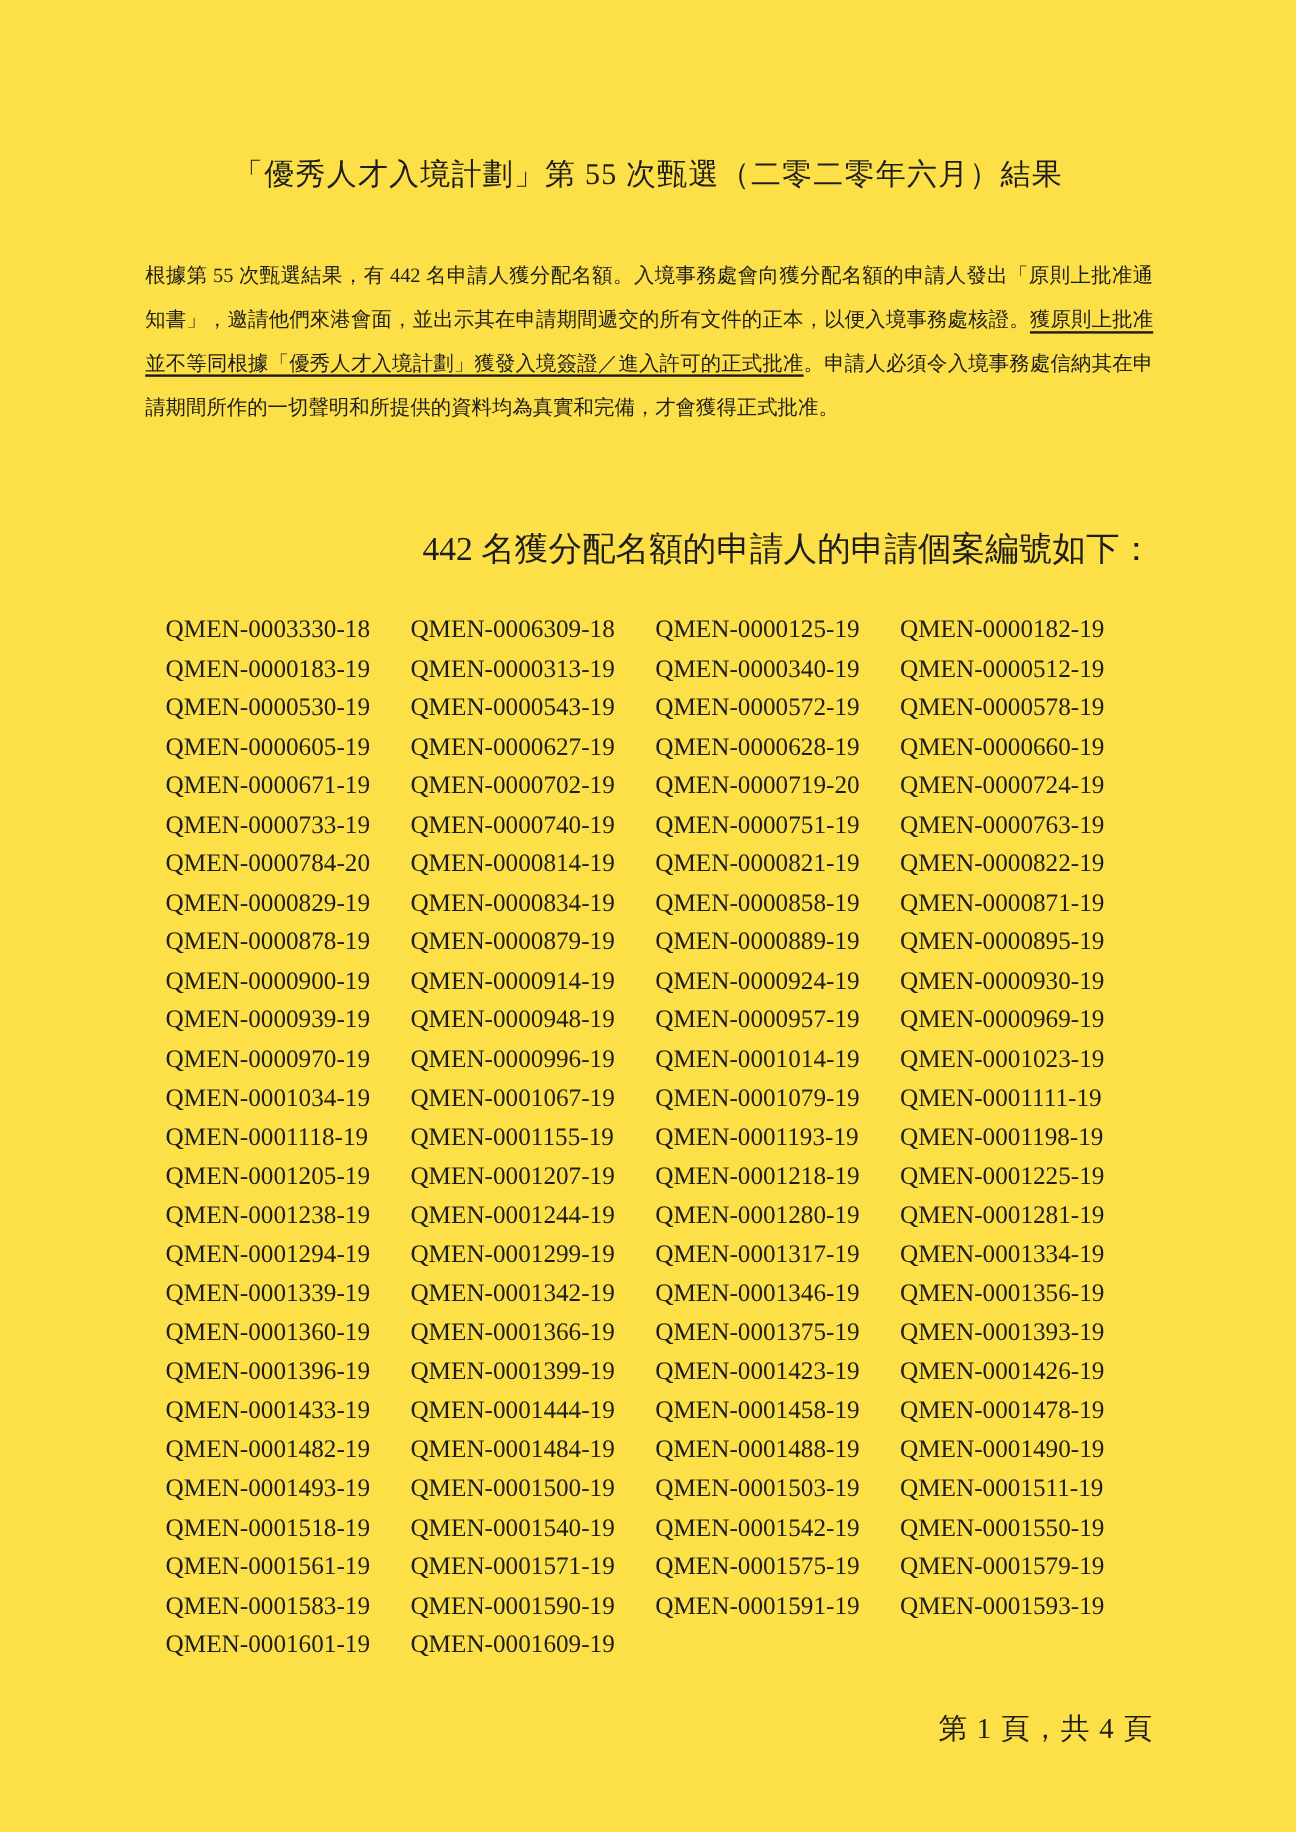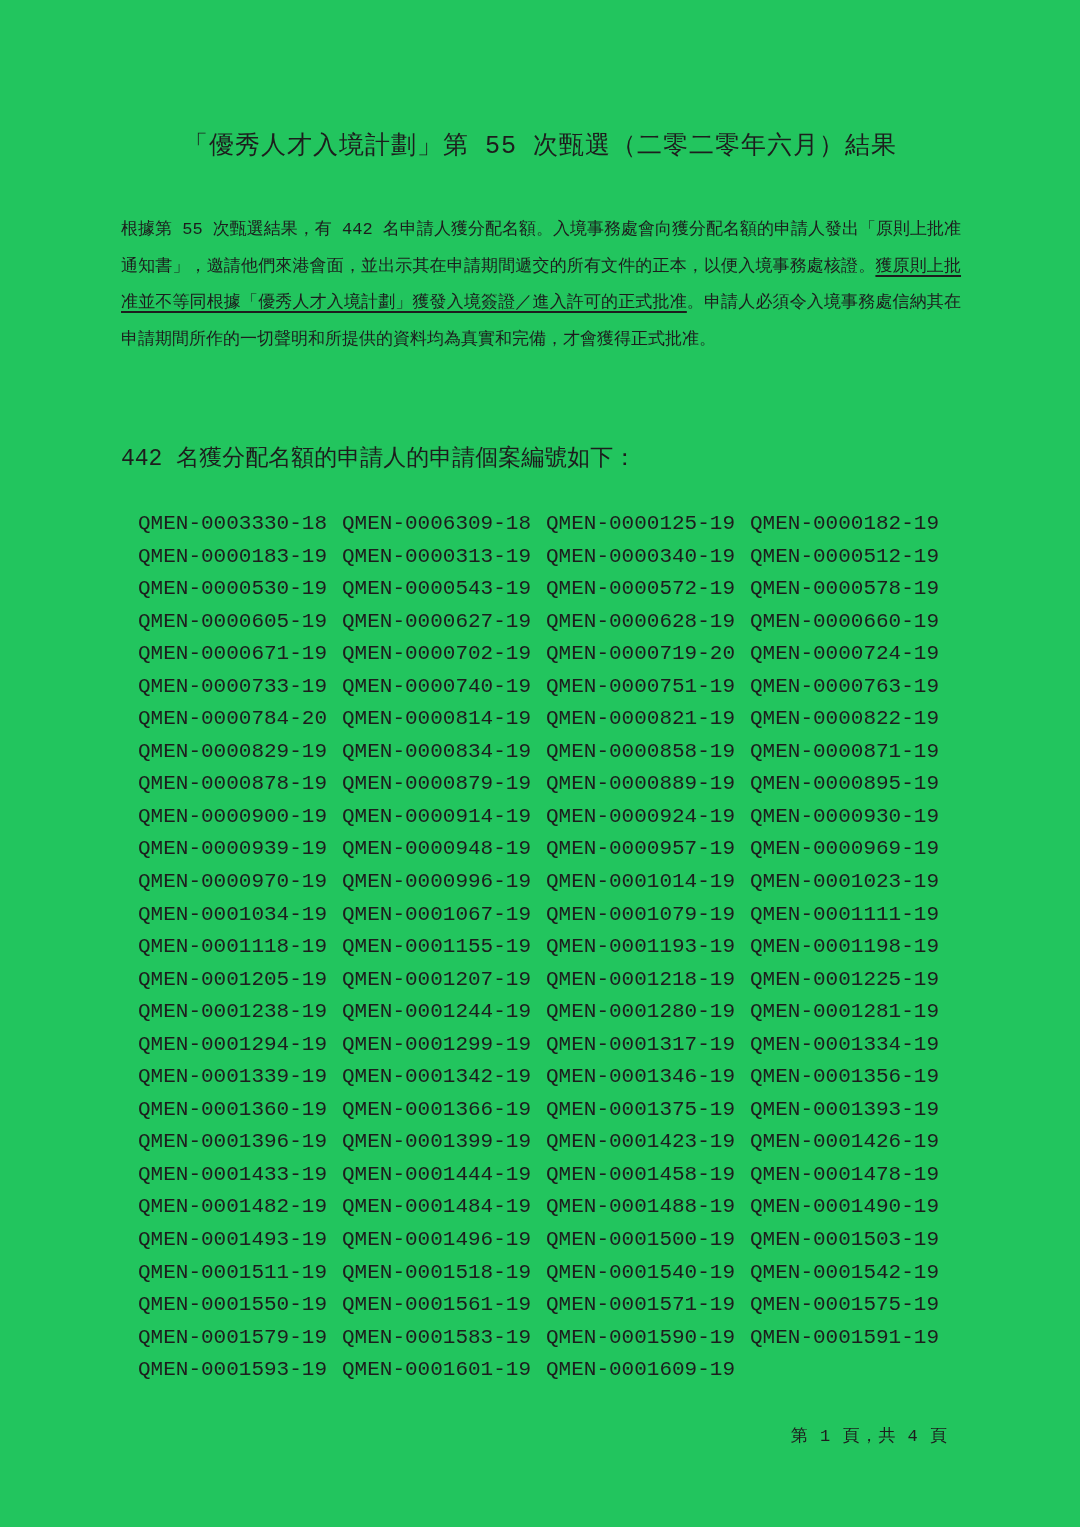--- a/index.html
+++ b/index.html
@@ -11,22 +11,21 @@
     width: 1080px;
     height: 1527px;
     position: relative;
     font-family: "Liberation Serif", serif;
     color: #1d1d1d;
     overflow: hidden;
   }
   .page {
     position: absolute;
     inset: 0;
-    background: #22c55e;
-    font-family: Liberation Mono, monospace;
+    background: #fde047;
   }
   .title {
     position: absolute;
     top: 128px;
     left: 0;
     width: 1080px;
     margin: 0;
     text-align: center;
     font-size: 25px;
     font-weight: normal;
@@ -47,42 +46,43 @@
     text-decoration: underline;
     text-decoration-thickness: 1.5px;
     text-underline-offset: 4px;
   }
   .list-intro {
     position: absolute;
     top: 444px;
     left: 121px;
     width: 840px;
     margin: 0;
-    font-size: 23px;
+    font-size: 28px;
     line-height: 30px;
+    text-align: right;
   }
   .grid {
     position: absolute;
     top: 512px;
     left: 138px;
     width: 816px;
     display: grid;
     grid-template-columns: repeat(4, 204px);
     grid-auto-rows: 32.55px;
   }
   .cell {
     font-size: 21px;
     line-height: 24px;
     white-space: nowrap;
   }
   .footer {
     position: absolute;
     top: 1424px;
-    right: 132px;
-    font-size: 17px;
+    right: 119px;
+    font-size: 24px;
     letter-spacing: 1px;
   }
 </style>
 </head>
 <body>
 
 <div class="page">
 
   <h1 class="title">「優秀人才入境計劃」第 55 次甄選（二零二零年六月）結果</h1>
 
@@ -173,21 +173,20 @@
       <div class="cell">QMEN-0001426-19</div>
       <div class="cell">QMEN-0001433-19</div>
       <div class="cell">QMEN-0001444-19</div>
       <div class="cell">QMEN-0001458-19</div>
       <div class="cell">QMEN-0001478-19</div>
       <div class="cell">QMEN-0001482-19</div>
       <div class="cell">QMEN-0001484-19</div>
       <div class="cell">QMEN-0001488-19</div>
       <div class="cell">QMEN-0001490-19</div>
       <div class="cell">QMEN-0001493-19</div>
-      <div class="cell">QMEN-0001496-19</div>
       <div class="cell">QMEN-0001500-19</div>
       <div class="cell">QMEN-0001503-19</div>
       <div class="cell">QMEN-0001511-19</div>
       <div class="cell">QMEN-0001518-19</div>
       <div class="cell">QMEN-0001540-19</div>
       <div class="cell">QMEN-0001542-19</div>
       <div class="cell">QMEN-0001550-19</div>
       <div class="cell">QMEN-0001561-19</div>
       <div class="cell">QMEN-0001571-19</div>
       <div class="cell">QMEN-0001575-19</div>

